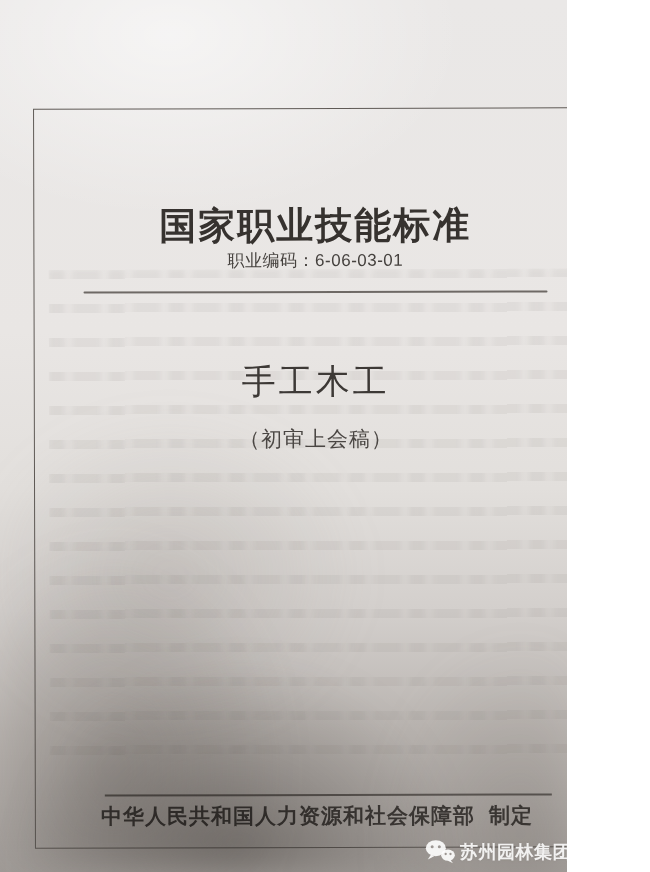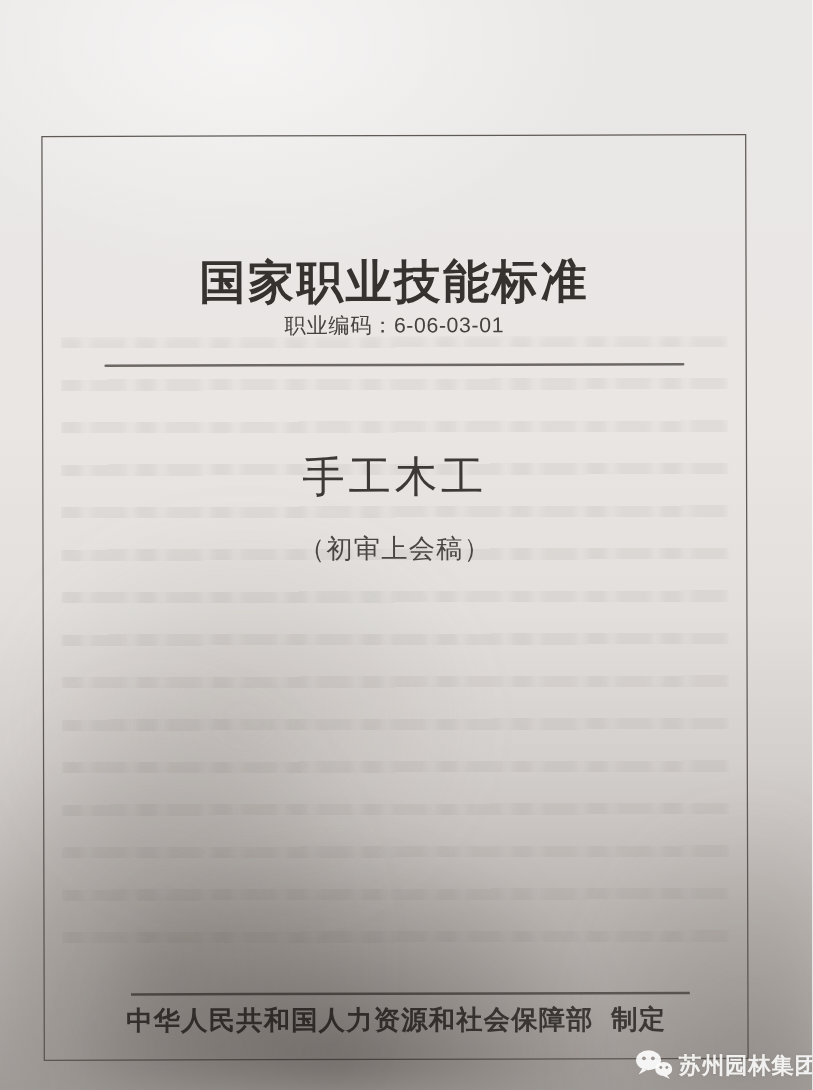--- a/index.html
+++ b/index.html
@@ -5,21 +5,21 @@
   * { margin: 0; padding: 0; box-sizing: border-box; }
 
   html, body {
     width: 650px; height: 872px;
     font-family: "Liberation Serif", "DejaVu Serif", serif;
   }
 
   
   .photo {
     position: relative;
-    width: 650px; height: 872px;
+    width: 567px; height: 872px;
     overflow: hidden;
     background:
       radial-gradient(ellipse 420px 260px at 30% 4%, rgba(255,255,255,0.55), rgba(255,255,255,0) 70%),
       linear-gradient(180deg,
         #eae8e7 0%,
         #e9e6e4 38%,
         #e2dfdc 56%,
         #d3cfcc 70%,
         #b9b4b0 84%,
         #a29d99 100%);

